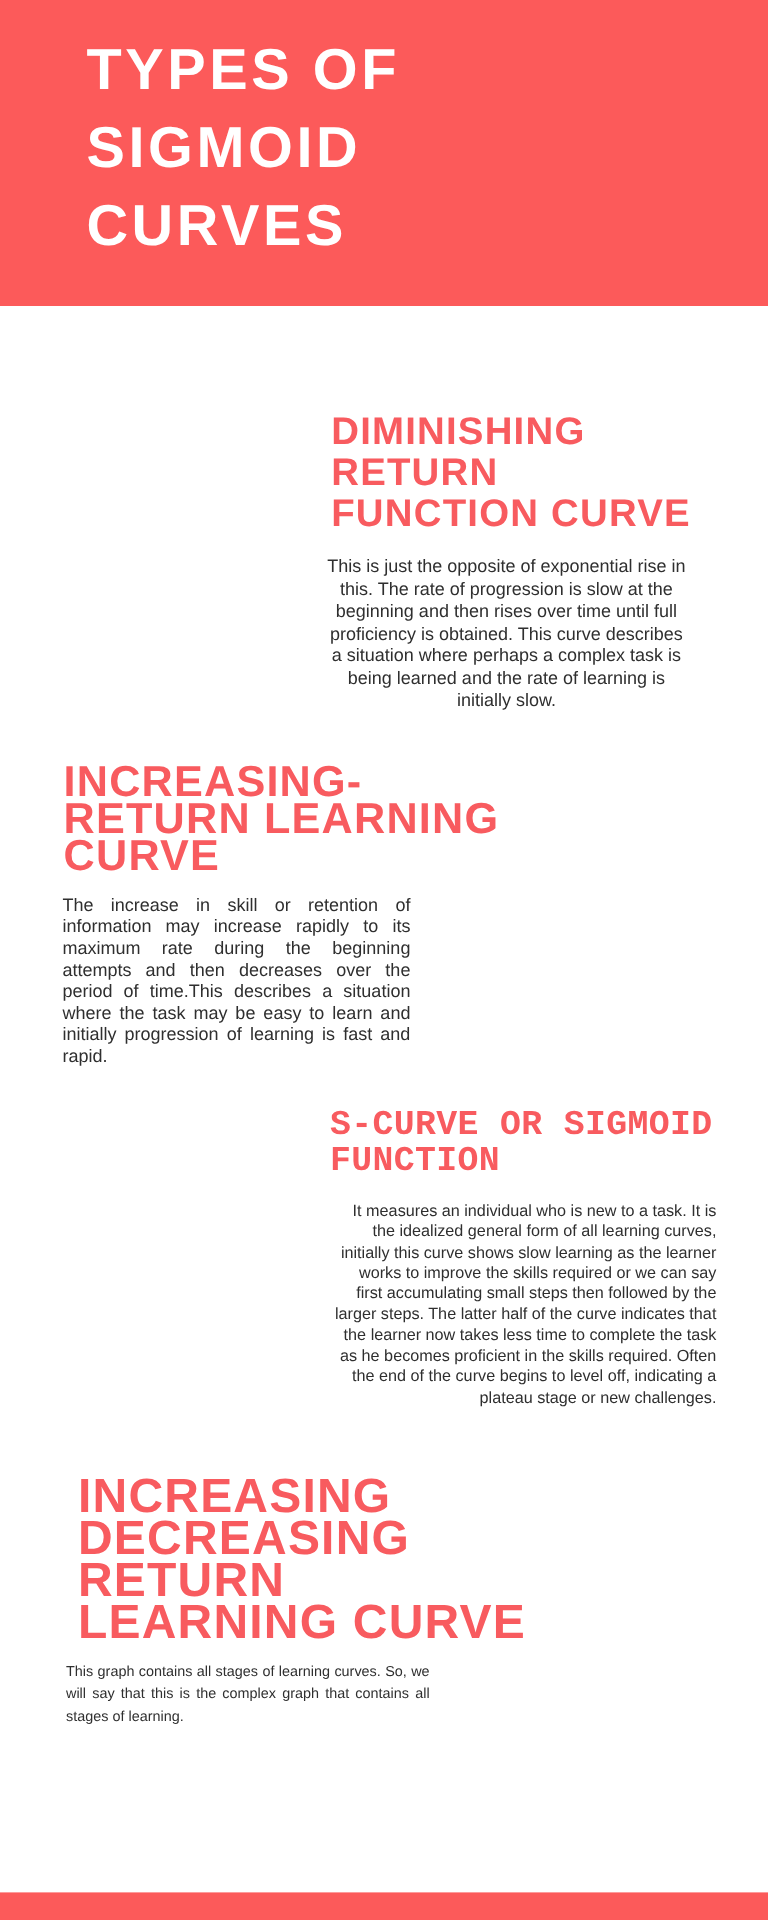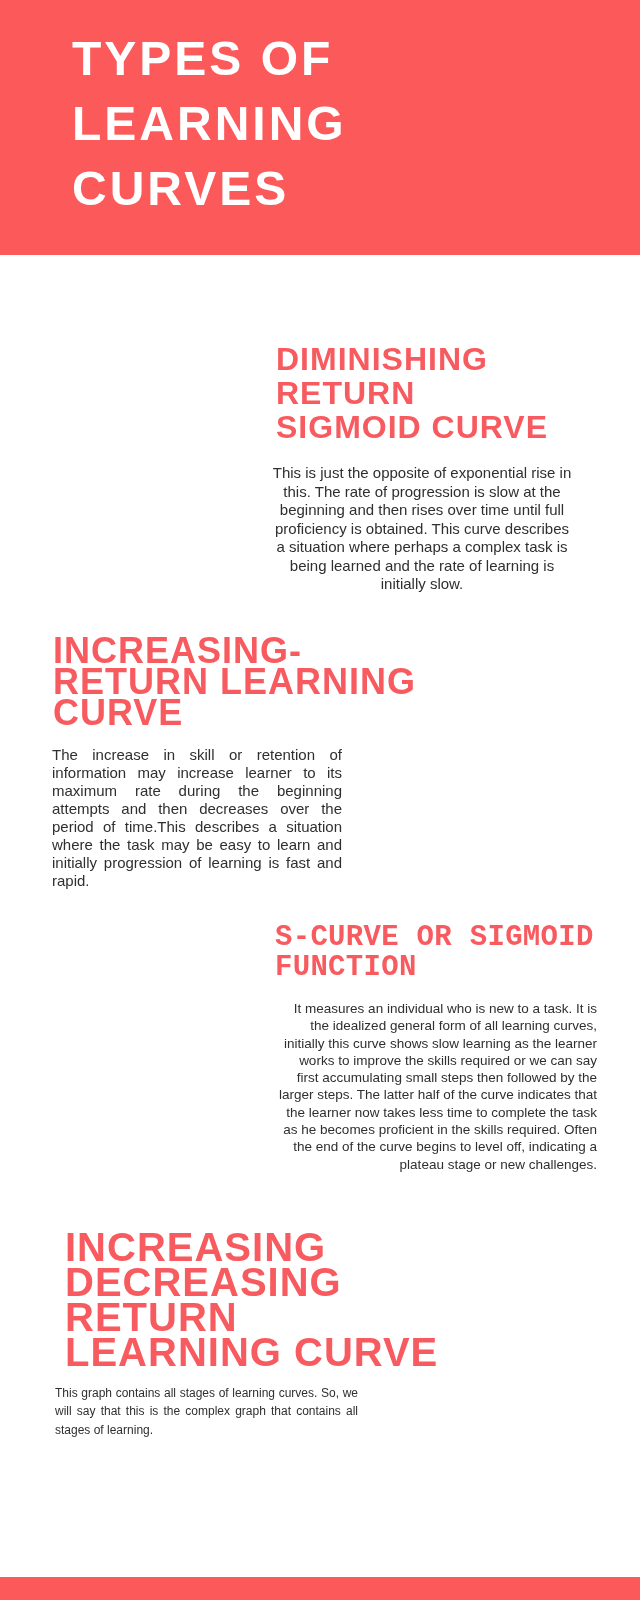--- a/index.html
+++ b/index.html
@@ -59,36 +59,36 @@
   .h-incdec{left:65px;top:1230px;font-size:40px;line-height:35px;letter-spacing:1px;}
   .b-incdec{left:55px;top:1384px;width:303px;font-size:12px;line-height:18.3px;text-align:justify;}
 </style>
 </head>
 <body>
 
 <div class="page">
 
   <header class="banner">
     <h1 class="page-title">TYPES OF
-LEARNING
+SIGMOID
 CURVES</h1>
   </header>
 
   <section>
     <h2 class="section-heading h-diminishing">DIMINISHING
 RETURN
-SIGMOID CURVE</h2>
+FUNCTION CURVE</h2>
     <p class="section-body b-diminishing">This is just the opposite of exponential rise in this. The rate of progression is slow at the beginning and then rises over time until full proficiency is obtained. This curve describes a situation where perhaps a complex task is being learned and the rate of learning is initially slow.</p>
   </section>
 
   <section>
     <h2 class="section-heading h-increasing">INCREASING-
 RETURN LEARNING
 CURVE</h2>
-    <p class="section-body b-increasing">The increase in skill or retention of information may increase learner to its maximum rate during the beginning attempts and then decreases over the period of time.This describes a situation where the task may be easy to learn and initially progression of learning is fast and rapid.</p>
+    <p class="section-body b-increasing">The increase in skill or retention of information may increase rapidly to its maximum rate during the beginning attempts and then decreases over the period of time.This describes a situation where the task may be easy to learn and initially progression of learning is fast and rapid.</p>
   </section>
 
   <section>
     <h2 class="section-heading h-scurve">S-CURVE OR SIGMOID
 FUNCTION</h2>
     <p class="section-body b-scurve">It measures an individual who is new to a task. It is the idealized general form of all learning curves, initially this curve shows slow learning as the learner works to improve the skills required or we can say first accumulating small steps then followed by the larger steps. The latter half of the curve indicates that the learner now takes less time to complete the task as he becomes proficient in the skills required. Often the end of the curve begins to level off, indicating a plateau stage or new challenges.</p>
   </section>
 
   <section>
     <h2 class="section-heading h-incdec">INCREASING

